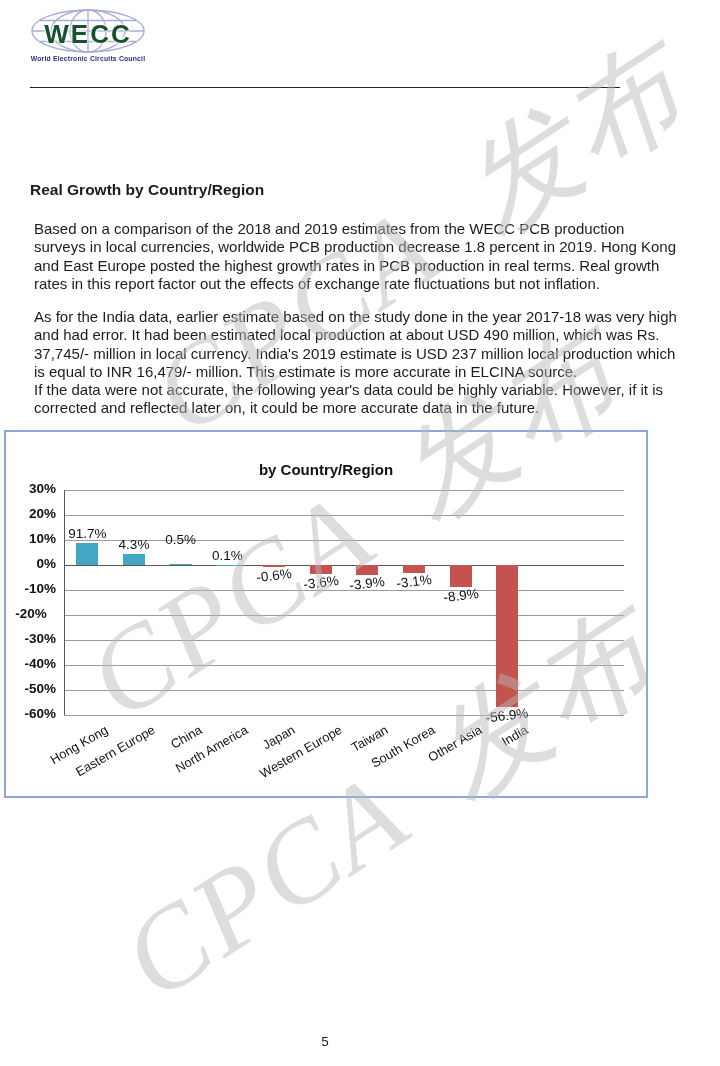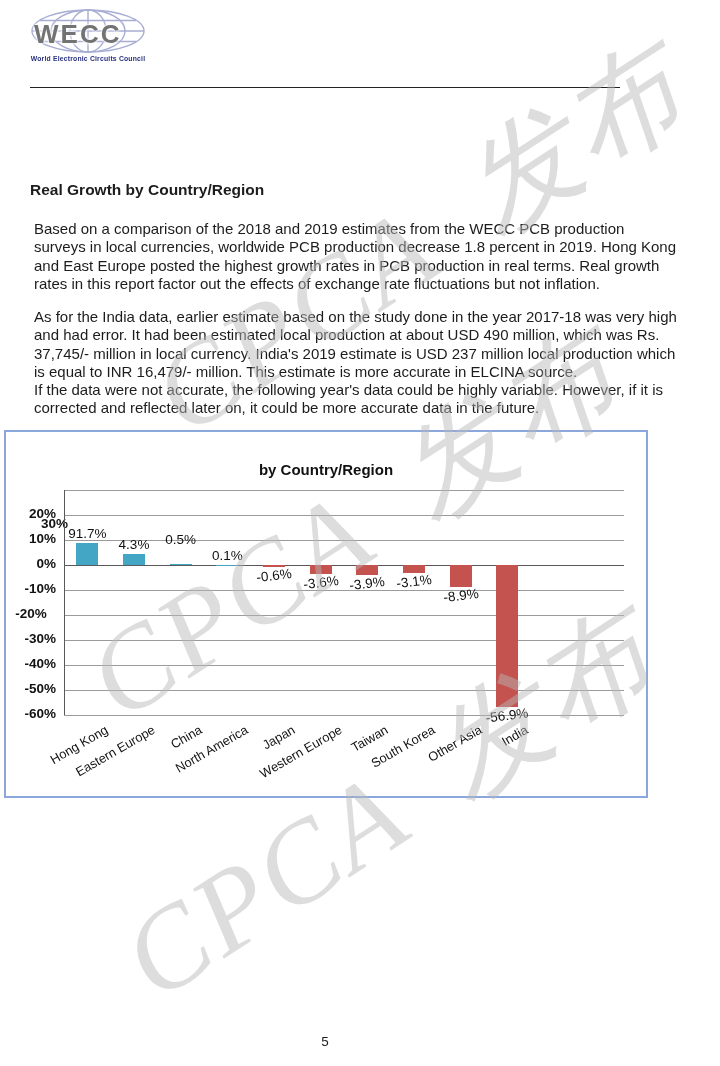--- a/index.html
+++ b/index.html
@@ -10,22 +10,22 @@
   .watermark{position:absolute;font-family:"Liberation Serif","DejaVu Serif",serif;
              font-style:italic;font-size:115px;letter-spacing:4px;word-spacing:28px;
              color:rgba(184,184,184,0.48);white-space:nowrap;z-index:9;pointer-events:none;}
   .wm1{left:420px;top:240px;transform:translate(-50%,-50%) rotate(-33deg);}
   .wm2{left:355px;top:525px;transform:translate(-50%,-50%) rotate(-33deg);}
   .wm3{left:390px;top:805px;transform:translate(-50%,-50%) rotate(-33deg);}
 
   
   .logo{position:absolute;left:28px;top:8px;width:120px;height:58px;}
   .logo svg{position:absolute;left:0;top:0;}
-  .logo-acronym{position:absolute;left:6px;top:11px;width:108px;text-align:left;
-                font-weight:bold;font-size:26px;letter-spacing:2px;color:#737373;
+  .logo-acronym{position:absolute;left:6px;top:11px;width:108px;text-align:center;
+                font-weight:bold;font-size:26px;letter-spacing:2px;color:#14532d;
                 text-shadow:0 0 2px #fff,0 0 3px #fff,0 0 4px #fff;}
   .logo-tagline{position:absolute;left:0;top:47px;width:120px;text-align:center;
                 font-weight:bold;font-size:6.8px;color:#28307E;letter-spacing:0.2px;}
 
   .report-title{position:absolute;right:100px;top:64px;font-weight:bold;font-size:13.5px;}
   .header-rule{position:absolute;left:30px;top:87px;width:590px;height:0;
                border-top:1.6px solid #222;}
 
   .page-title{position:absolute;left:0;top:130px;width:720px;text-align:center;
               font-weight:bold;font-size:18.5px;letter-spacing:0.3px;}
@@ -91,21 +91,21 @@
 and had error. It had been estimated local production at about USD 490 million, which was Rs.
 37,745/- million in local currency. India's 2019 estimate is USD 237 million local production which
 is equal to INR 16,479/- million. This estimate is more accurate in ELCINA source.
 If the data were not accurate, the following year's data could be highly variable. However, if it is
 corrected and reflected later on, it could be more accurate data in the future.</div>
 
   <figure class="chart" style="margin:0">
     <div class="chart-title ct2">by Country/Region</div>
     <div id="chart-canvas">
         <div class="gridline" style="left: 58px; top: 58px; width: 560px; border-top-color: rgb(155, 155, 155);"></div>
-        <div class="ytick" style="left: 12px; top: 49px; width: 50px; margin-top: 35px;">30%</div>
+        <div class="ytick" style="left: 0px; top: 49px; width: 50px;">30%</div>
         <div class="gridline" style="left: 58px; top: 83px; width: 560px; border-top-color: rgb(155, 155, 155);"></div>
         <div class="ytick" style="left: 0px; top: 74px; width: 50px;">20%</div>
         <div class="gridline" style="left: 58px; top: 108px; width: 560px; border-top-color: rgb(155, 155, 155);"></div>
         <div class="ytick" style="left: 0px; top: 99px; width: 50px;">10%</div>
         <div class="gridline zero" style="left: 58px; top: 133px; width: 560px; border-top-color: rgb(89, 89, 89);"></div>
         <div class="ytick" style="left: 0px; top: 124px; width: 50px;">0%</div>
         <div class="gridline" style="left: 58px; top: 158px; width: 560px; border-top-color: rgb(155, 155, 155);"></div>
         <div class="ytick" style="left: 0px; top: 149px; width: 50px;">-10%</div>
         <div class="gridline" style="left: 58px; top: 183px; width: 560px; border-top-color: rgb(155, 155, 155);"></div>
         <div class="ytick" style="left: 0px; top: 174px; width: 50px; text-align: center;">-20%</div>

